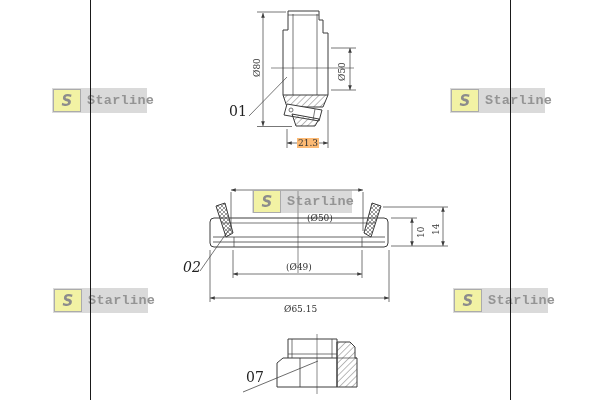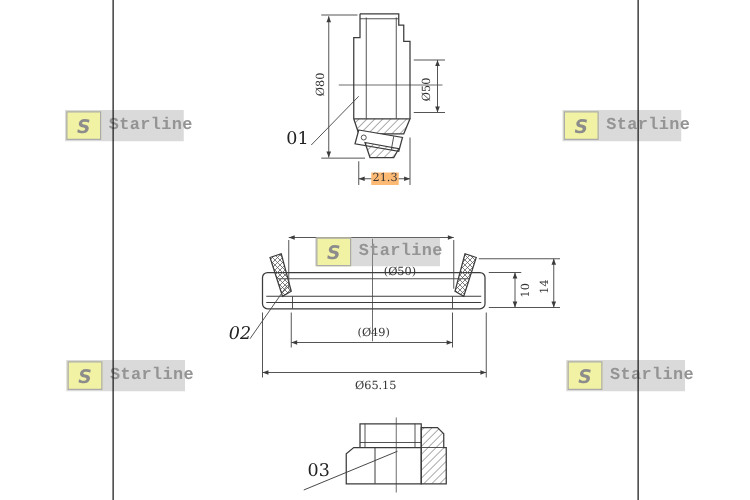--- a/index.html
+++ b/index.html
@@ -141,21 +141,21 @@
   <span class="lbl bg" style="left:297px;top:138px;">21.3</span>
   <span class="fig-label" style="left:229px;top:103px;">01</span>
 
   <span class="lbl" style="left:307px;top:173px;margin-top:40px;">(Ø50)</span>
   <span class="lbl" style="left:286px;top:262px;">(Ø49)</span>
   <span class="lbl" style="left:284px;top:304px;">Ø65.15</span>
   <span class="lbl rot" style="left:416px;top:238px;">10</span>
   <span class="lbl rot" style="left:431px;top:235px;">14</span>
   <span class="fig-label" style="left:183px;top:259px;font-style:italic;">02</span>
 
-  <span class="fig-label" style="left:246px;top:369px;">03</span>
+  <span class="fig-label" style="left:246px;top:369px;">07</span>
 
   <div class="wm wm1">
     <span class="wm-s">S</span>
     <span class="wm-t">Starline</span>
   </div>
   <div class="wm wm2">
     <span class="wm-s">S</span>
     <span class="wm-t">Starline</span>
   </div>
   <div class="wm wm3">

